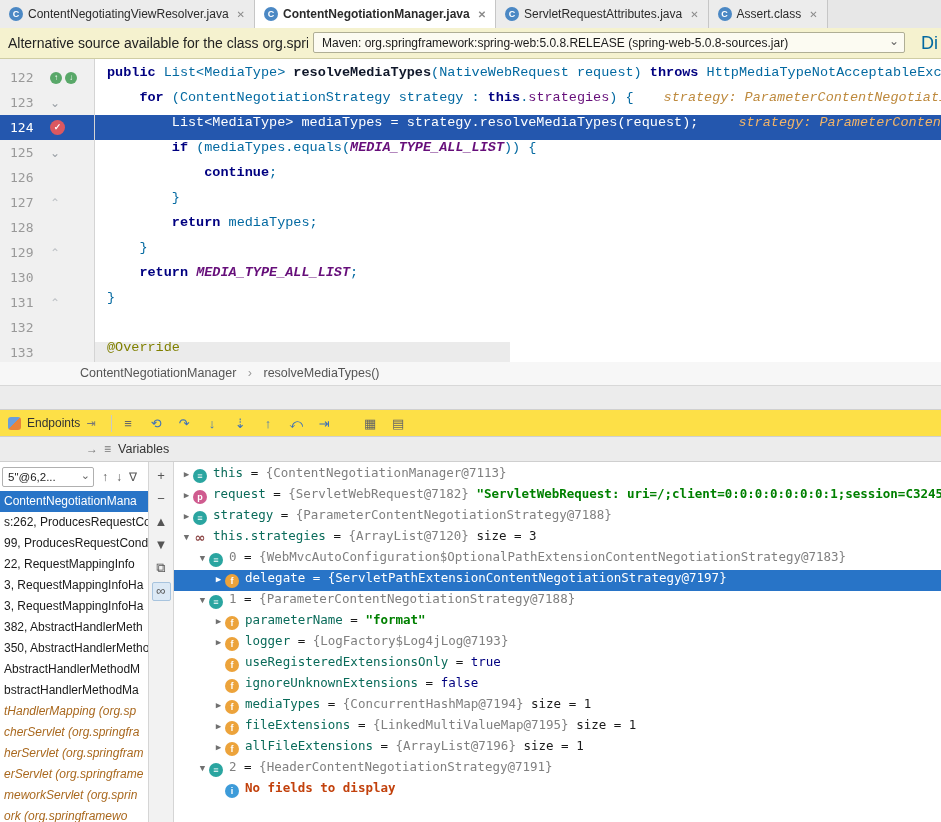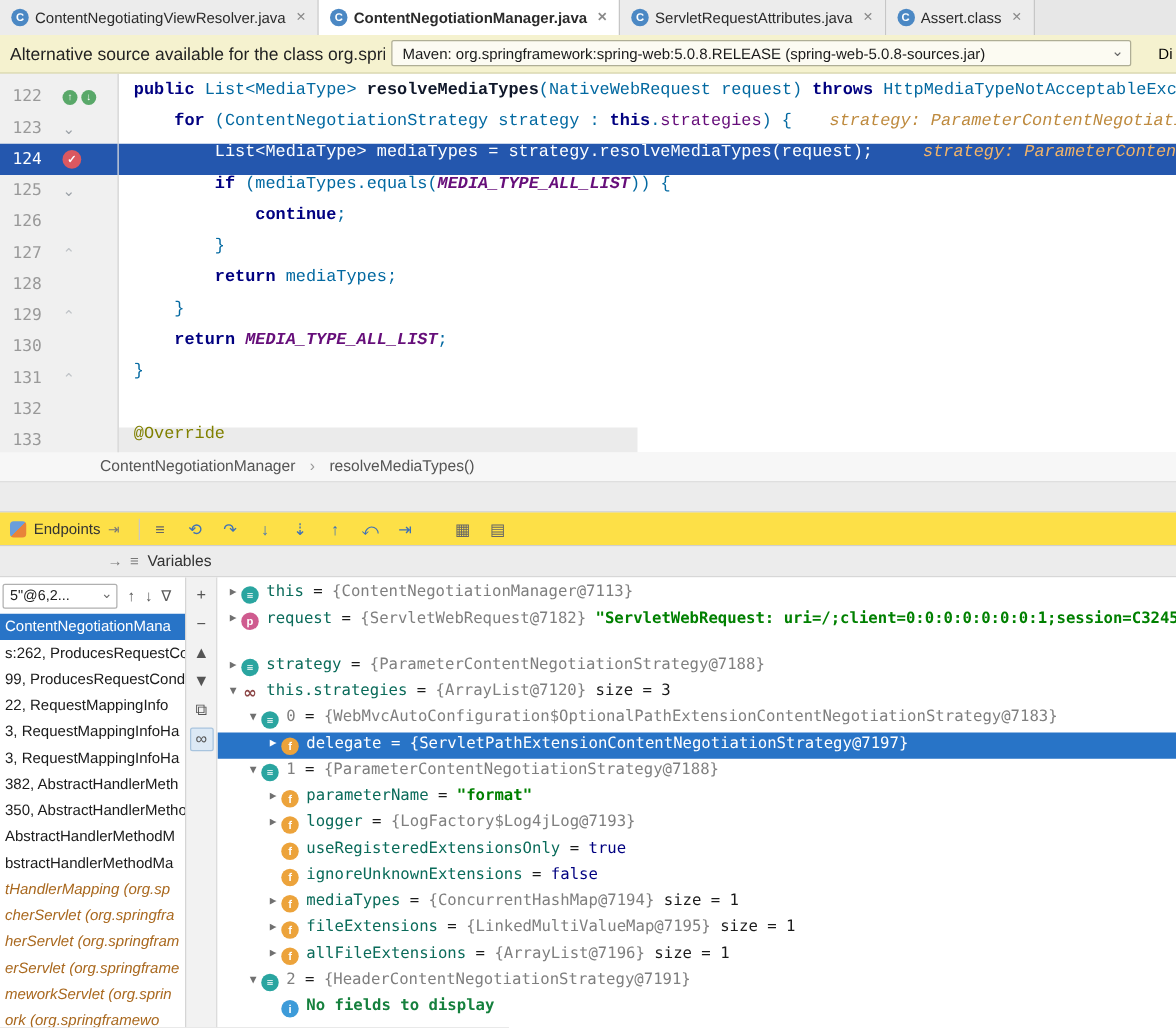--- a/index.html
+++ b/index.html
@@ -18,21 +18,21 @@
 
   
   .notif{position:absolute;left:0;top:28px;width:941px;height:31px;background:#F5F2CF;
          border-bottom:1px solid #CFCDA4;box-sizing:border-box;}
   .notif-msg{position:absolute;left:8px;top:0;line-height:31px;font-size:14px;color:#222;
              max-width:300px;white-space:nowrap;overflow:hidden;}
   .notif-dd{position:absolute;left:313px;top:4px;right:36px;height:21px;background:#FCFBF2;
             border:1px solid #AFAE95;border-radius:2px;font-size:12px;color:#1a1a1a;
             line-height:21px;padding:0 20px 0 8px;box-sizing:border-box;white-space:nowrap;overflow:hidden;cursor:default;}
   .notif-dd .dd-arrow{position:absolute;right:5px;top:-2px;color:#666;font-size:12px;}
-  .notif-link{position:absolute;right:3px;top:0;line-height:31px;font-size:12px;color:#000000;cursor:pointer;margin-left:28px;}
+  .notif-link{position:absolute;right:3px;top:0;line-height:31px;font-size:18px;color:#0369a1;cursor:pointer;margin-left:28px;}
 
   
   .editor{position:absolute;left:0;top:59px;width:941px;height:303px;background:#FFFFFF;overflow:hidden;}
   .dim-band{position:absolute;left:95px;top:283px;width:415px;height:20px;background:#EBEBEB;z-index:0;}
   .gutter{position:absolute;left:0;top:0;width:95px;height:303px;background:#F0F0F0;
           border-right:1px solid #D4D4D4;box-sizing:border-box;padding-top:6px;z-index:1;}
   .code{position:absolute;left:95px;top:0;right:0;height:303px;padding-top:6px;z-index:1;}
   .grow{display:flex;align-items:center;height:25px;}
   .grow.exec{background:#2457AE;}
   .lno{width:36px;padding-left:10px;color:#999;font:13px "DejaVu Sans Mono",monospace;flex:0 0 auto;}
@@ -117,21 +117,21 @@
   .vico.field{background:#ECA33B;}
   .vico.watch{background:none;color:#8C4646;font:bold 13px/14px "DejaVu Sans",sans-serif;}
   .vico.info{background:#3D9BD9;}
   .vn.nm{color:#0A6B5A;}
   .vn.ref{color:#7F7F7F;}
   .vv.eq{color:#1a1a1a;}
   .vv.ref{color:#7F7F7F;}
   .vv.str{color:#008000;font-weight:bold;}
   .vv.kw{color:#000080;}
   .vv.sz{color:#1a1a1a;}
-  .vv.info{color:#15803d;font-weight:bold;}
+  .vv.info{color:#c2410c;font-weight:bold;}
   .trow.sel .vn,.trow.sel .vv,.trow.sel .arr{color:#fff;}
 </style>
 </head>
 <body>
 
 <div id="app">
 
   <div class="tabbar">
       <div class="tab">
         <span class="cicon">C</span>
@@ -320,21 +320,21 @@
         <span class="sicon">+</span>
         <span class="sicon">−</span>
         <span class="sicon">▲</span>
         <span class="sicon">▼</span>
         <span class="sicon">⧉</span>
         <span class="sicon toggled">∞</span>
       </div>
     <div class="vars">
         <div class="trow" style="padding-left: 6px;"><span class="arr">▶</span><span class="vico var">≡</span><span class="vn nm">this</span><span class="vv eq"> = </span><span class="vv ref">{ContentNegotiationManager@7113}</span></div>
         <div class="trow" style="padding-left: 6px;"><span class="arr">▶</span><span class="vico param">p</span><span class="vn nm">request</span><span class="vv eq"> = </span><span class="vv ref">{ServletWebRequest@7182} </span><span class="vv str">"ServletWebRequest: uri=/;client=0:0:0:0:0:0:0:1;session=C3245AF30732D6FDA6B87CD</span></div>
-        <div class="trow" style="padding-left: 6px; margin-top: 16px;"><span class="arr">▶</span><span class="vico var">≡</span><span class="vn nm">strategy</span><span class="vv eq"> = </span><span class="vv ref">{ParameterContentNegotiationStrategy@7188}</span></div>
+        <div class="trow" style="padding-left: 6px;"><span class="arr">▶</span><span class="vico var">≡</span><span class="vn nm">strategy</span><span class="vv eq"> = </span><span class="vv ref">{ParameterContentNegotiationStrategy@7188}</span></div>
         <div class="trow" style="padding-left: 6px;"><span class="arr">▼</span><span class="vico watch">∞</span><span class="vn nm">this.strategies</span><span class="vv eq"> = </span><span class="vv ref">{ArrayList@7120} </span><span class="vv sz"> size = 3</span></div>
         <div class="trow" style="padding-left: 22px;"><span class="arr">▼</span><span class="vico var">≡</span><span class="vn ref">0</span><span class="vv eq"> = </span><span class="vv ref">{WebMvcAutoConfiguration$OptionalPathExtensionContentNegotiationStrategy@7183}</span></div>
         <div class="trow sel" style="padding-left: 38px;"><span class="arr">▶</span><span class="vico field">f</span><span class="vn nm">delegate</span><span class="vv eq"> = </span><span class="vv ref">{ServletPathExtensionContentNegotiationStrategy@7197}</span></div>
         <div class="trow" style="padding-left: 22px;"><span class="arr">▼</span><span class="vico var">≡</span><span class="vn ref">1</span><span class="vv eq"> = </span><span class="vv ref">{ParameterContentNegotiationStrategy@7188}</span></div>
         <div class="trow" style="padding-left: 38px;"><span class="arr">▶</span><span class="vico field">f</span><span class="vn nm">parameterName</span><span class="vv eq"> = </span><span class="vv str">"format"</span></div>
         <div class="trow" style="padding-left: 38px;"><span class="arr">▶</span><span class="vico field">f</span><span class="vn nm">logger</span><span class="vv eq"> = </span><span class="vv ref">{LogFactory$Log4jLog@7193}</span></div>
         <div class="trow" style="padding-left: 38px;"><span class="arr"></span><span class="vico field">f</span><span class="vn nm">useRegisteredExtensionsOnly</span><span class="vv eq"> = </span><span class="vv kw">true</span></div>
         <div class="trow" style="padding-left: 38px;"><span class="arr"></span><span class="vico field">f</span><span class="vn nm">ignoreUnknownExtensions</span><span class="vv eq"> = </span><span class="vv kw">false</span></div>
         <div class="trow" style="padding-left: 38px;"><span class="arr">▶</span><span class="vico field">f</span><span class="vn nm">mediaTypes</span><span class="vv eq"> = </span><span class="vv ref">{ConcurrentHashMap@7194} </span><span class="vv sz"> size = 1</span></div>
         <div class="trow" style="padding-left: 38px;"><span class="arr">▶</span><span class="vico field">f</span><span class="vn nm">fileExtensions</span><span class="vv eq"> = </span><span class="vv ref">{LinkedMultiValueMap@7195} </span><span class="vv sz"> size = 1</span></div>

